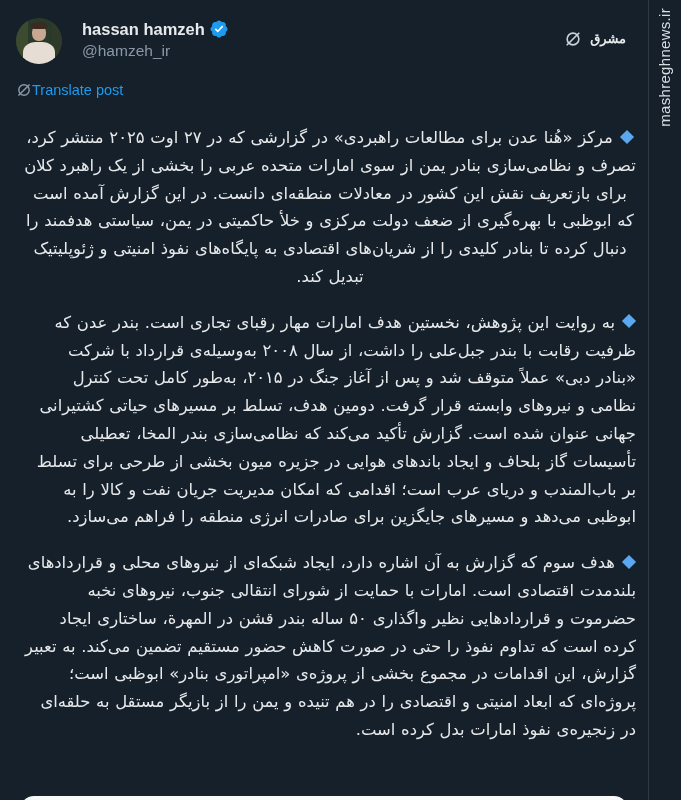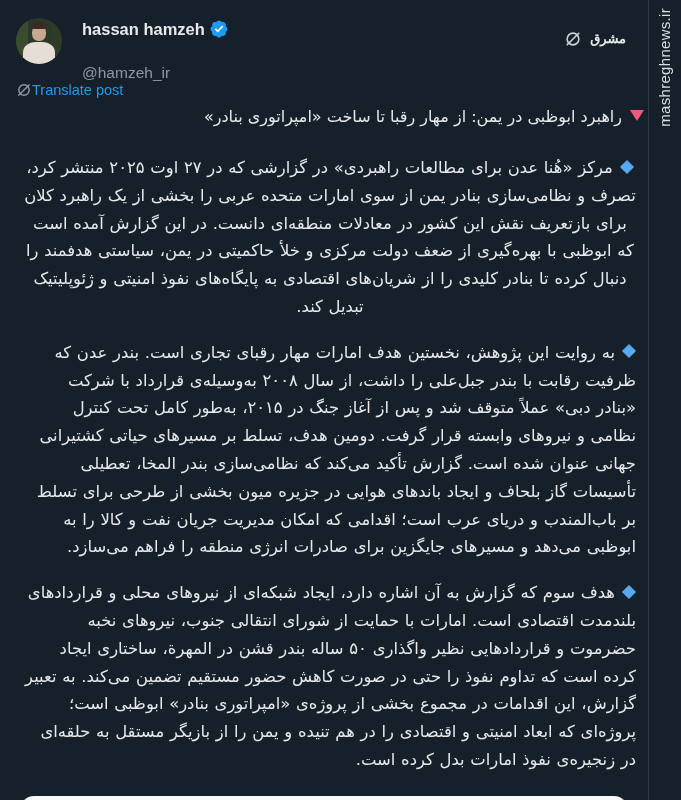--- a/index.html
+++ b/index.html
@@ -12,21 +12,21 @@
     .avatar { position: absolute; left: 0; top: 0; width: 46px; height: 46px; border-radius: 50%; overflow: hidden; background: #2a3a2a; }
     .avatar .face { position: absolute; left: 16px; top: 7px; width: 14px; height: 16px; border-radius: 45%; background: #c8a890; }
     .avatar .hair { position: absolute; left: 15px; top: 4px; width: 16px; height: 7px; border-radius: 50% 50% 20% 20%; background: #3a2a20; }
     .avatar .shirt { position: absolute; left: 7px; top: 24px; width: 32px; height: 26px; border-radius: 40% 40% 0 0; background: #e6ddd4; }
     .avatar .bg1 { position: absolute; left: 0; top: 0; width: 12px; height: 46px; background: #3c4a30; }
     .avatar .bg2 { position: absolute; right: 0; top: 0; width: 10px; height: 46px; background: #2f3a28; }
 
     .name-row { position: absolute; left: 66px; top: 0; display: flex; align-items: center; gap: 4px; height: 22px; }
     .display-name { font-family: "Liberation Sans", sans-serif; font-weight: 700; font-size: 16.5px; color: #e7e9ea; }
     .verified { width: 20px; height: 20px; display: inline-block; }
-    .handle { position: absolute; left: 66px; top: 24px; font-family: "Liberation Sans", sans-serif; font-size: 15.5px; color: #8b98a5; margin-top: 22px; }
+    .handle { position: absolute; left: 66px; top: 24px; font-family: "Liberation Sans", sans-serif; font-size: 15.5px; color: #8b98a5; }
 
     .brand { position: absolute; right: 10px; top: 12px; display: flex; align-items: center; gap: 8px; }
     .grok-icon { width: 18px; height: 18px; }
     .brand-logo { font-family: Liberation Serif, serif; font-size: 13px; font-weight: 700; color: #e7e9ea; }
 
     .translate { position: absolute; left: 16px; top: 82px; display: flex; align-items: center; }
     .translate-icon { width: 16px; height: 16px; }
     .translate-label { font-family: "Liberation Sans", sans-serif; font-size: 14.5px; color: #1d9bf0; }
 
     .body { position: absolute; left: 24px; top: 102px; width: 612px; direction: rtl; text-align: right; }
@@ -80,23 +80,20 @@
     <span class="translate-icon">
       <svg viewBox="0 0 20 20" width="16" height="16">
         <circle cx="10" cy="10" r="6.5" fill="none" stroke="#8b98a5" stroke-width="1.8"></circle>
         <line x1="3" y1="17" x2="17" y2="3" stroke="#8b98a5" stroke-width="1.8"></line>
       </svg>
     </span>
     <span class="translate-label">Translate post</span>
   </div>
 
   <div class="body">
-    <div class="title-line">
-      <span class="tri"></span><span>راهبرد ابوظبی در یمن: از مهار رقبا تا ساخت «امپراتوری بنادر»</span>
-    </div>
 
     <p class="para first">
       <span class="diamond"></span><span>مرکز «هُنا عدن برای مطالعات راهبردی» در گزارشی که در ۲۷ اوت ۲۰۲۵ منتشر کرد، تصرف و نظامی‌سازی بنادر یمن از سوی امارات متحده عربی را بخشی از یک راهبرد کلان برای بازتعریف نقش این کشور در معادلات منطقه‌ای دانست. در این گزارش آمده است که ابوظبی با بهره‌گیری از ضعف دولت مرکزی و خلأ حاکمیتی در یمن، سیاستی هدفمند را دنبال کرده تا بنادر کلیدی را از شریان‌های اقتصادی به پایگاه‌های نفوذ امنیتی و ژئوپلیتیک تبدیل کند.</span>
     </p>
 
     <p class="para">
       <span class="diamond"></span><span>به روایت این پژوهش، نخستین هدف امارات مهار رقبای تجاری است. بندر عدن که ظرفیت رقابت با بندر جبل‌علی را داشت، از سال ۲۰۰۸ به‌وسیله‌ی قرارداد با شرکت «بنادر دبی» عملاً متوقف شد و پس از آغاز جنگ در ۲۰۱۵، به‌طور کامل تحت کنترل نظامی و نیروهای وابسته قرار گرفت. دومین هدف، تسلط بر مسیرهای حیاتی کشتیرانی جهانی عنوان شده است. گزارش تأکید می‌کند که نظامی‌سازی بندر المخا، تعطیلی تأسیسات گاز بلحاف و ایجاد باندهای هوایی در جزیره میون بخشی از طرحی برای تسلط بر باب‌المندب و دریای عرب است؛ اقدامی که امکان مدیریت جریان نفت و کالا را به ابوظبی می‌دهد و مسیرهای جایگزین برای صادرات انرژی منطقه را فراهم می‌سازد.</span>
     </p>
 
     <p class="para">

